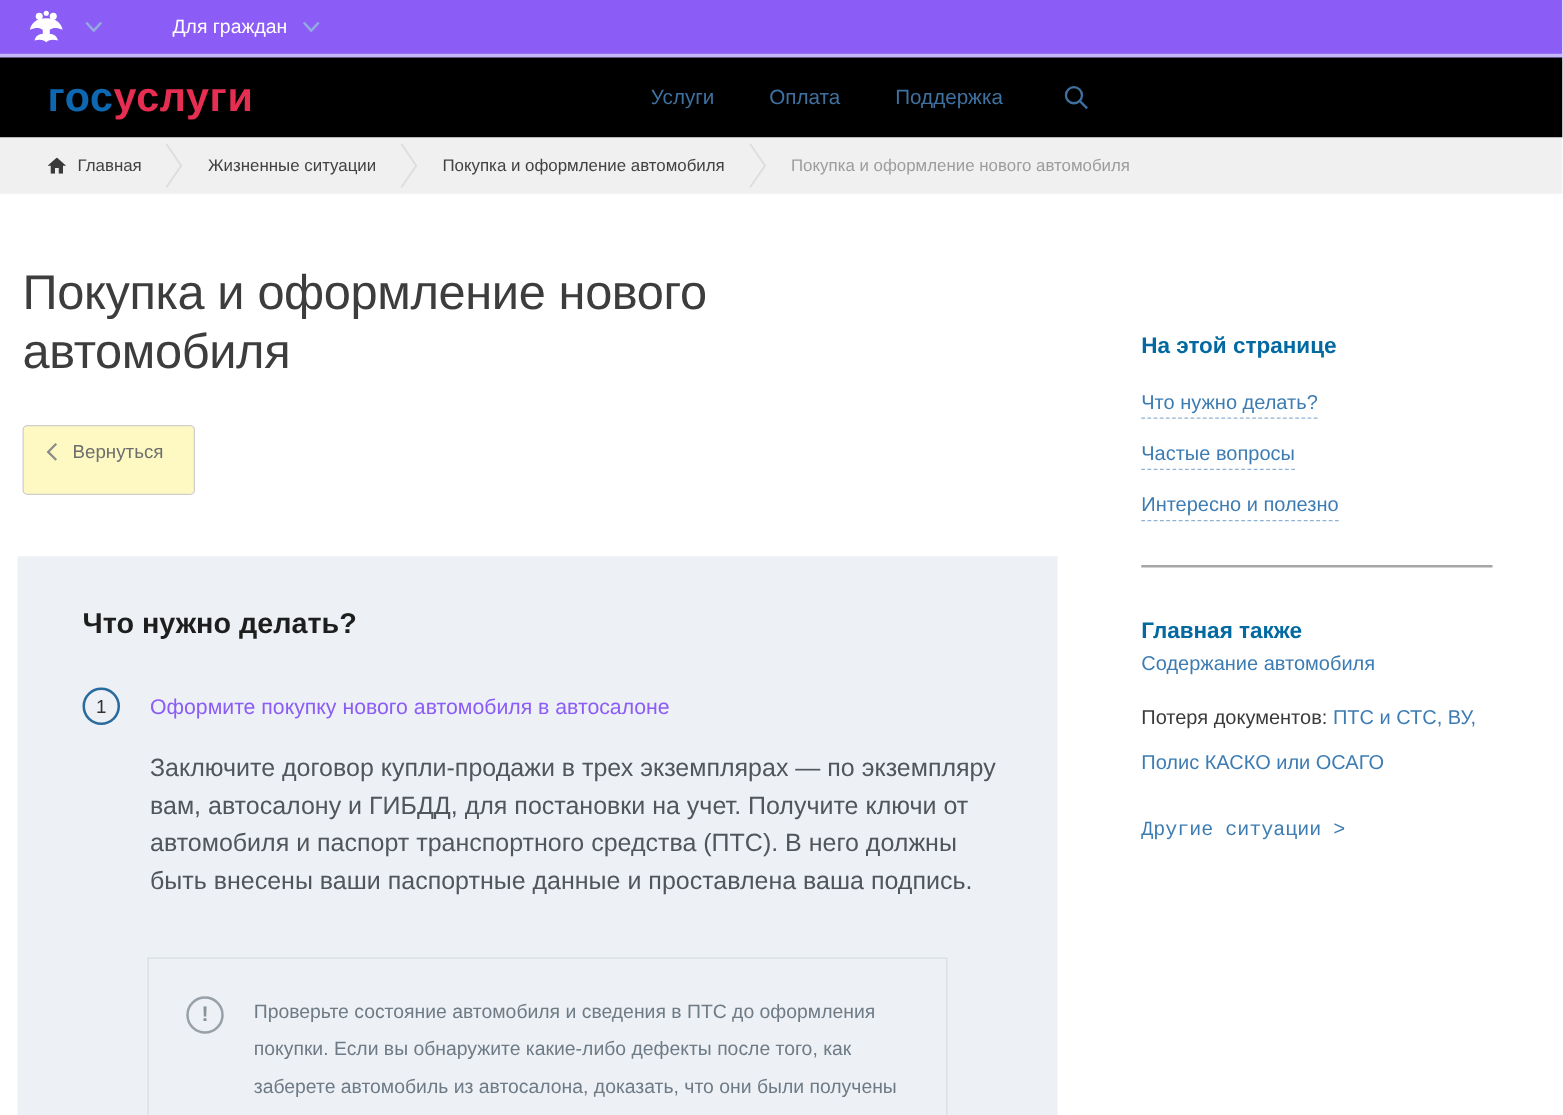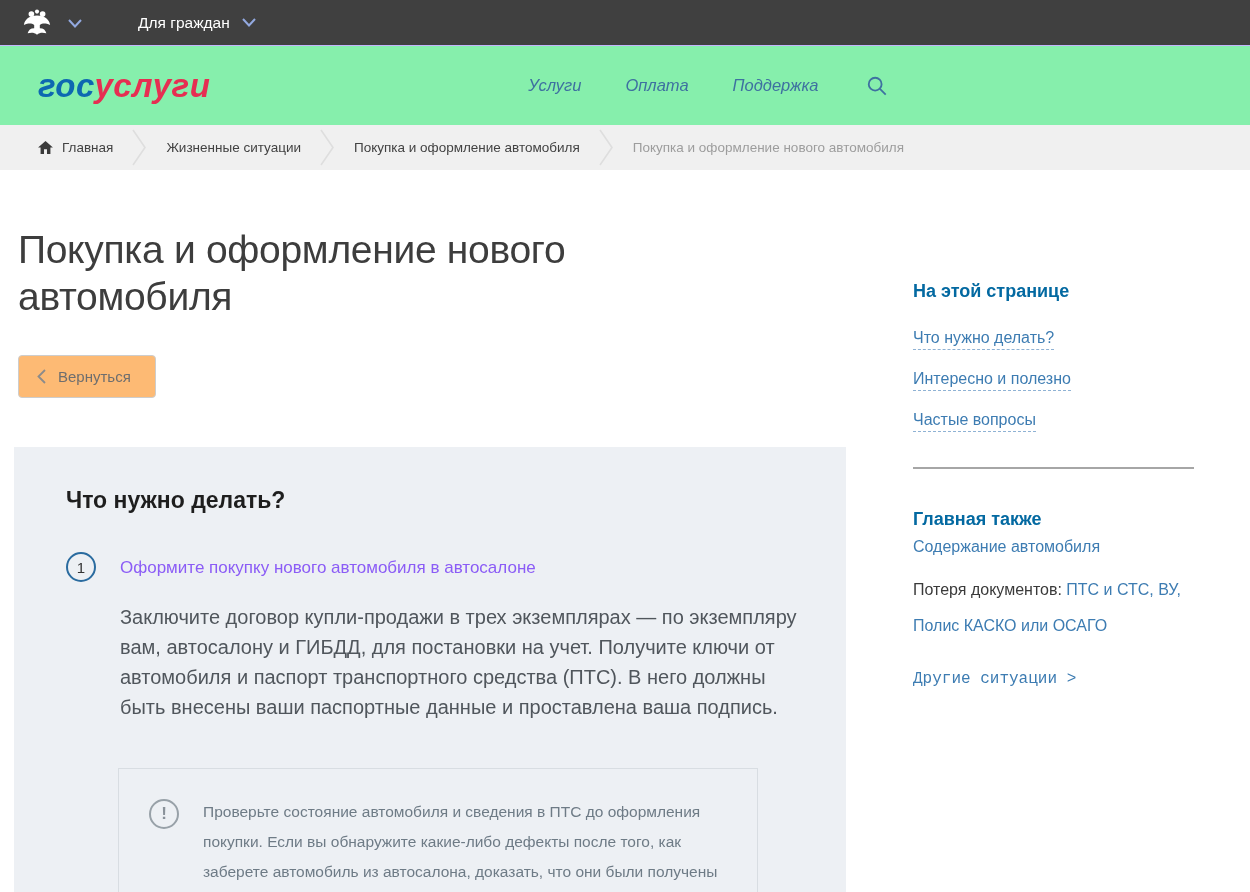--- a/index.html
+++ b/index.html
@@ -1,36 +1,36 @@
 <!DOCTYPE html>
 <html lang="ru"><head>
 <meta charset="utf-8">
 <style>
   * { margin:0; padding:0; box-sizing:border-box; }
   html,body { width:1250px; height:892px; overflow:hidden; background:#fff;
     font-family:"Liberation Sans","DejaVu Sans",sans-serif; }
 
   
-  .topbar { height:46px; background:#404040; border-bottom:1px solid #c4b5fd;
+  .topbar { height:46px; background:#8b5cf6; border-bottom:3px solid #c4b5fd;
     display:flex; align-items:center; padding:0 56px 0 22px; color:#fff; }
   .topbar-left { display:flex; align-items:center; gap:14px; }
   .emblem { width:32px; height:32px; display:flex; align-items:center; }
   .chev { width:14px; height:9px; }
   .audience { margin-left:42px; display:flex; align-items:center; gap:12px;
     font-size:15.5px; color:#fff; cursor:pointer; }
   .topbar-right { margin-left:auto; display:flex; align-items:center; gap:12px; }
   .loc { display:flex; align-items:center; gap:8px; font-size:15px; cursor:pointer; }
   .lang { display:flex; align-items:center; gap:10px; margin-left:40px; cursor:pointer; }
   .flag { width:26px; height:17px; border:1px solid rgba(255,255,255,.35); display:flex; flex-direction:column; }
   .flag div { flex:1; }
   .lang-code { font-size:16px; }
 
   
-  .header { height:79px; background:#86efac; display:flex; align-items:center;
-    padding:0 56px 0 38px;font-style:italic; }
+  .header { height:64px; background:#000000; display:flex; align-items:center;
+    padding:0 56px 0 38px; }
   .logo { font-size:33px; font-weight:bold; letter-spacing:.5px; cursor:pointer; }
   .logo .b { color:#0d68b1; } .logo .r { color:#e62e52; }
   .nav { display:flex; align-items:center; gap:44px; margin-left:318px; }
   .nav a { font-size:16.5px; color:#3e71a0; text-decoration:none; cursor:pointer; }
   .search-btn { margin-left:4px; cursor:pointer; display:flex; }
   .user { margin-left:auto; display:flex; align-items:center; gap:15px; cursor:pointer; }
   .avatar { width:37px; height:37px; border-radius:50%; overflow:hidden; background:#d9d9d9; }
   .user-name { font-size:15px; color:#7b7b7b; }
   .caret { width:0; height:0; border-left:5px solid transparent; border-right:5px solid transparent;
     border-top:6px solid #8d8d8d; margin-left:2px; }
@@ -45,21 +45,21 @@
 
   
   .main { display:flex; padding:0 54px 0 14px; }
   .left-col { width:832px; }
   .right-col { width:283px; margin-left:auto; }
 
   .page-title { margin:56px 0 0 4px; font-size:39px; font-weight:300; color:#3d3d3d;
     line-height:47px; max-width:720px; letter-spacing:-.3px; }
 
   .back-btn { margin:35px 0 0 4px; display:inline-flex; align-items:center; gap:12px;
-    background:#fdba74; border:1px solid #cdcdcd; border-radius:4px; padding:12px 24px 12px 18px;
+    background:#fef9c3; border:1px solid #cdcdcd; border-radius:4px; padding:12px 24px 25px 18px;
     font-size:15px; color:#6e6e6e; cursor:pointer; font-family:inherit; }
 
   .panel { margin-top:49px; background:#edf0f4; padding:40px 46px 60px 52px; min-height:500px; }
   .panel-heading { font-size:23px; font-weight:bold; color:#1e1e1e; }
   .step { margin-top:42px; display:flex; gap:24px; }
   .step-num { flex:0 0 30px; width:30px; height:30px; border:2px solid #2a6b9f; border-radius:50%;
     display:flex; align-items:center; justify-content:center; font-size:15px; color:#333; margin-top:-4px; }
   .step-title { font-size:17px; font-weight:normal; color:#8b5cf6; padding-top:2px; }
   .step-body { margin:20px 0 0 54px; width:682px; font-size:20px; line-height:30px; color:#50565c; }
   .alert { margin:46px 0 0 52px; width:640px; border:1px solid #d8dde2; padding:28px 30px;
@@ -182,22 +182,22 @@
         <div class="alert-icon">!</div>
         <p class="alert-text">Проверьте состояние автомобиля и сведения в ПТС до оформления покупки. Если вы обнаружите какие-либо дефекты после того, как заберете автомобиль из автосалона, доказать, что они были получены до покупки, будет сложно.</p>
       </div>
     </section>
   </div>
 
   <aside class="right-col">
     <h3 class="side-heading">На этой странице</h3>
     <ul class="anchor-list">
       <li><a class="anchor-link">Что нужно делать?</a></li>
+      <li><a class="anchor-link">Частые вопросы</a></li>
       <li><a class="anchor-link">Интересно и полезно</a></li>
-      <li><a class="anchor-link">Частые вопросы</a></li>
     </ul>
 
     <div class="divider"></div>
 
     <h3 class="side-heading">Главная также</h3>
     <a class="see-link">Содержание автомобиля</a>
     <p class="loss-block">
       <span>Потеря документов: </span><a>ПТС и СТС, ВУ, Полис КАСКО или ОСАГО</a>
     </p>
     <a class="more-link">Другие ситуации &gt;</a>

